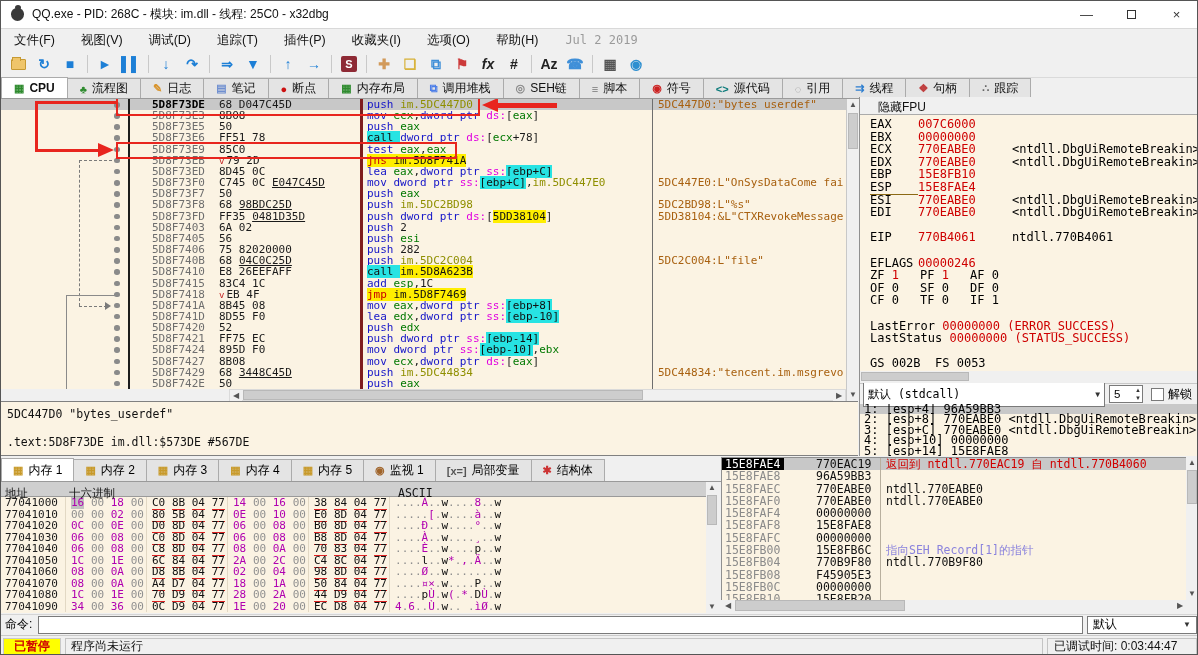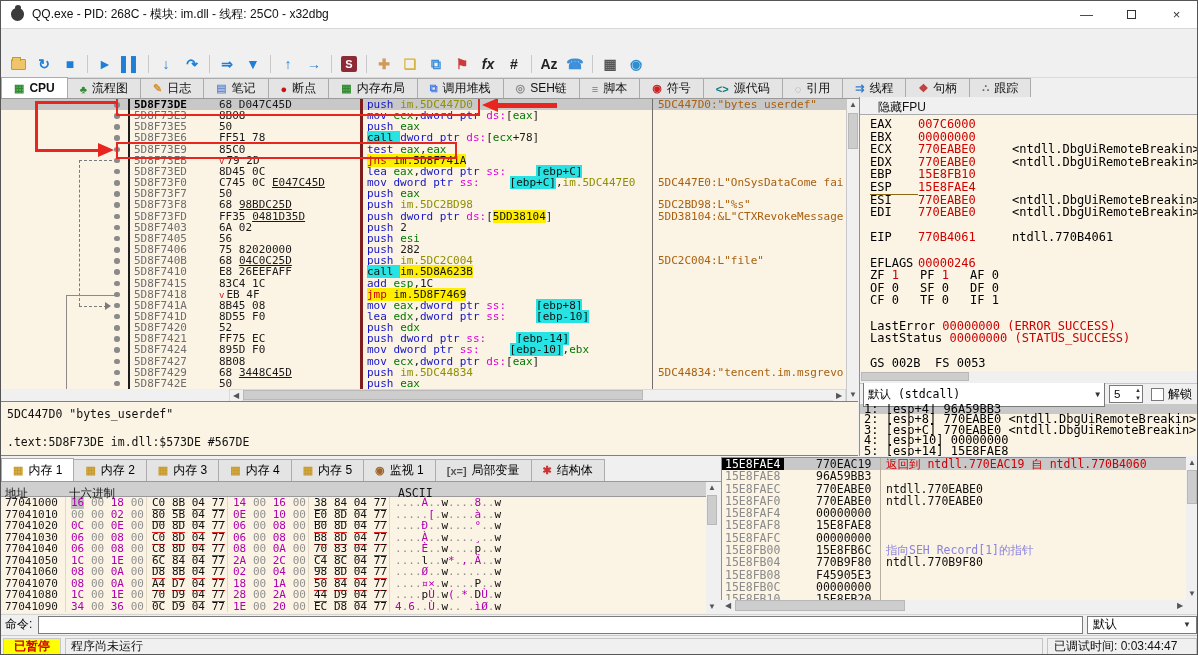--- a/index.html
+++ b/index.html
@@ -42,29 +42,29 @@
   .vtab.active{background:#FFFFFF;height:21px;font-weight:bold;}
   .vtab .ticon{margin-right:5px;font-size:11px;font-weight:bold;}
 
   
   #disasm{position:absolute;left:0;top:98px;width:845px;height:290px;background:#FBF3E3;overflow:hidden;}
   .drow{position:relative;height:11.16px;line-height:11.3px;font-family:"DejaVu Sans Mono",monospace;
         font-size:11px;white-space:pre;display:flex;}
   .drow.sel{background:#C8C8C8;}
   .dmargin{width:129px;flex:none;border-right:2px solid #1c1c1c;position:relative;}
   .bp-dot{position:absolute;left:113px;top:3px;width:5.5px;height:5.5px;border-radius:50%;background:#8a8a8a;}
-  .daddr{width:85px;flex:none;padding-left:4px;color:#6e6e6e;}
+  .daddr{width:85px;flex:none;padding-left:22px;color:#6e6e6e;}
   .drow.sel .daddr{color:#000;font-weight:bold;}
   .dbytes{width:148px;flex:none;color:#1a1a1a;border-right:3px solid #7f1d1d;padding-left:4px;}
   .dinstr{width:290px;flex:none;padding-left:4px;border-right:1px solid #6e6e6e;}
   .dcomment{flex:1;padding-left:5px;color:#a8600f;overflow:hidden;}
   .u{text-decoration:underline;}
   .jmark{color:#C42222;font-size:9px;margin-right:2px;}
   .mn{color:#1414C8;} .reg{color:#007800;} .seg{color:#E000E0;} .pl{color:#1a1a1a;}
-  .adr{color:#8F8F00;} .stk{background:#27E3E3;color:#111;margin-left:30px;} .cal{background:#27E3E3;color:#111;}
+  .adr{color:#8F8F00;} .stk{background:#27E3E3;color:#111;} .cal{background:#27E3E3;color:#111;}
   .jcc{background:#FFEE00;color:#C80000;} .jt{background:#FFEE00;color:#111;} .memy{background:#FFEE00;color:#111;}
 
   
   .jl{position:absolute;}
   #jl-dash-h1{left:78px;top:61px;width:38px;border-top:1px dashed #7a7a7a;}
   #jl-dash-v{left:78px;top:61px;height:146px;border-left:1px dashed #7a7a7a;}
   #jl-dash-h2{left:78px;top:207px;width:28px;border-top:1px dashed #7a7a7a;}
   #jl-dash-arrow{left:104px;top:203px;width:0;height:0;border-left:6px solid #7a7a7a;
                  border-top:4px solid transparent;border-bottom:4px solid transparent;}
   #jl-solid-h{left:65px;top:196px;width:51px;border-top:1px solid #8a8a8a;}
@@ -190,20 +190,31 @@
     <span id="title-text">QQ.exe - PID: 268C - 模块: im.dll - 线程: 25C0 - x32dbg</span>
     <div id="win-controls">
       <span class="winbtn">—</span>
       <span class="winbtn">
           <span class="maxglyph"></span>
         </span>
       <span class="winbtn">×</span>
     </div>
   </div>
 
+  <div id="menubar">
+      <span class="menu-item">文件(F)</span>
+      <span class="menu-item">视图(V)</span>
+      <span class="menu-item">调试(D)</span>
+      <span class="menu-item">追踪(T)</span>
+      <span class="menu-item">插件(P)</span>
+      <span class="menu-item">收藏夹(I)</span>
+      <span class="menu-item">选项(O)</span>
+      <span class="menu-item">帮助(H)</span>
+      <span id="menu-date">Jul 2 2019</span>
+    </div>
 
   <div id="toolbar">
       <span class="tbtn">
         <span class="ic-folder"></span>
       </span>
       <span class="tbtn" style="color: rgb(29, 127, 214);">↻</span>
       <span class="tbtn" style="color: rgb(29, 127, 214);">■</span>
       <span class="tsep"></span>
       <span class="tbtn" style="color: rgb(29, 127, 214);">►</span>
       <span class="tbtn" style="color: rgb(29, 127, 214);">▌▌</span>

